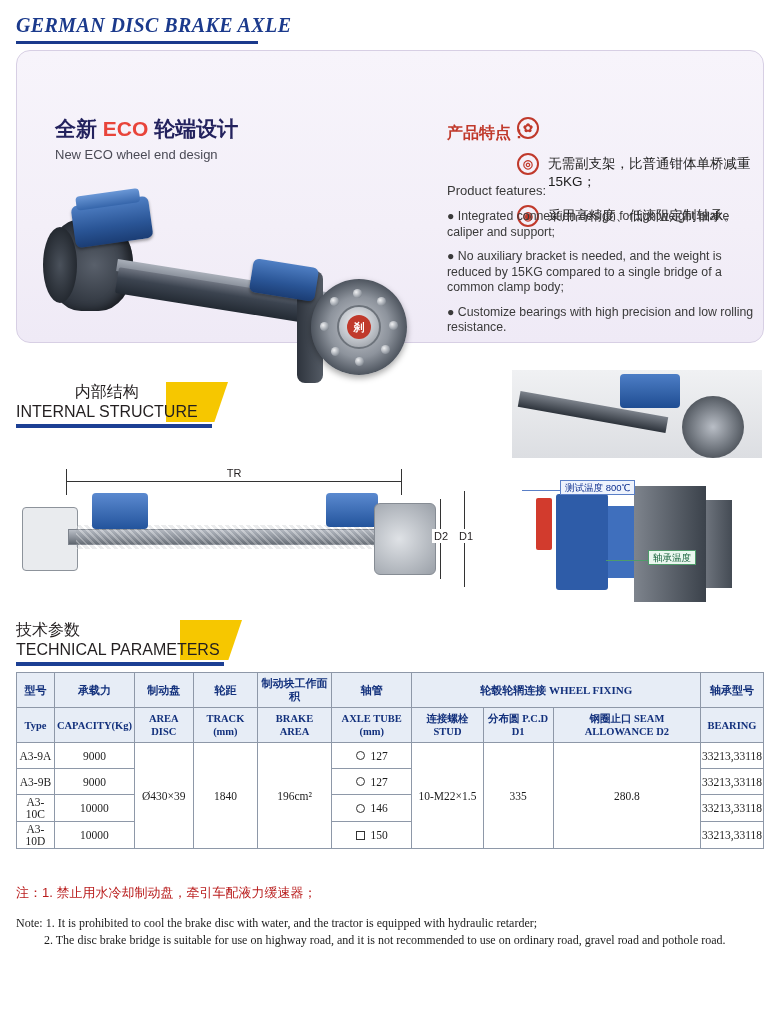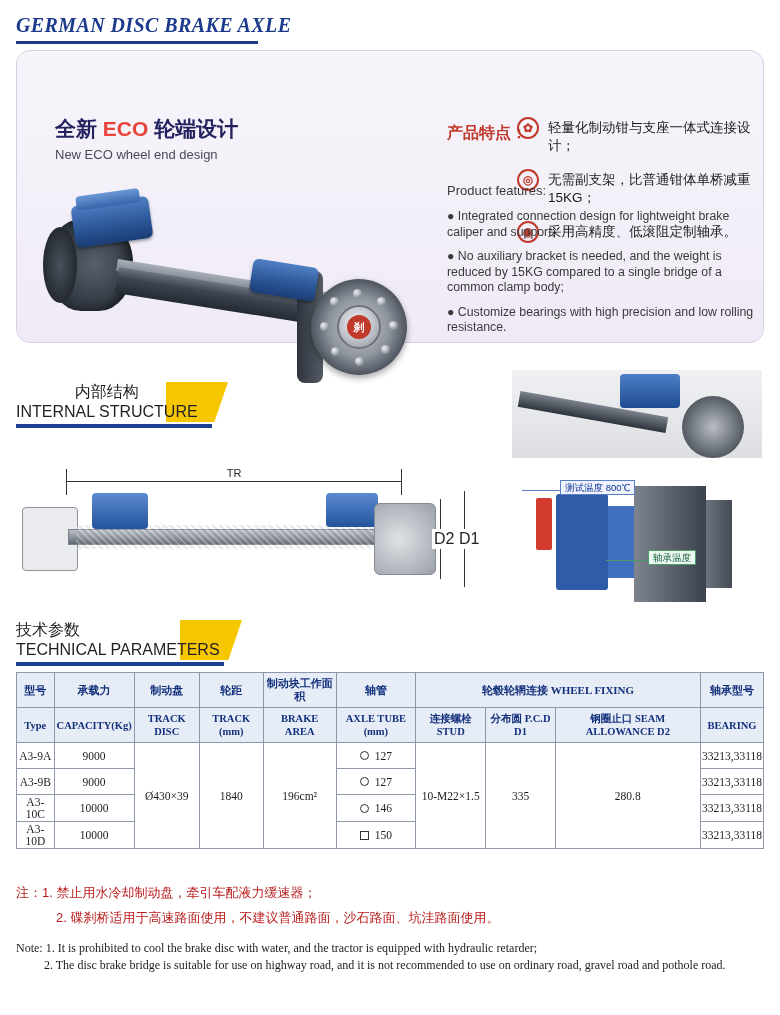--- a/index.html
+++ b/index.html
@@ -166,21 +166,21 @@
     background:radial-gradient(ellipse at 40% 50%, #dfe2e6, #9aa0a8);
     border:1px solid #868c94; border-radius:6px;
   }
   .dim-tr { position:absolute; left:50px; top:14px; width:336px; }
   .dim-tr .line { position:absolute; top:12px; left:0; width:100%; height:1px; background:#333;}
   .dim-tr .cap { position:absolute; top:-2px; left:50%; transform:translateX(-50%); font-size:11px; background:#fff; padding:0 4px;}
   .dim-tr .t1, .dim-tr .t2 { position:absolute; top:0; width:1px; height:26px; background:#333;}
   .dim-tr .t1{left:0;} .dim-tr .t2{right:0;}
   .dim-v { position:absolute; }
   .dim-v .ln { position:absolute; width:1px; background:#333;}
-  .dim-v .lbl { position:absolute; font-size:16px; background:#fff; padding:1px 2px;}
+  .dim-v .lbl { position:absolute; font-size:11px; background:#fff; padding:1px 2px;}
 
   
   .photo-top { position:absolute; left:512px; top:370px; width:250px; height:88px;
     background: linear-gradient(180deg,#f0f1f3 0%, #dcdee2 100%); overflow:hidden;}
   .photo-bottom { position:absolute; left:512px; top:480px; width:250px; height:128px;}
   .ph-beam{position:absolute;left:6px;top:34px;width:150px;height:16px;background:linear-gradient(180deg,#7d838c,#2d333b);transform:rotate(10deg);}
   .ph-cal{position:absolute;left:108px;top:4px;width:60px;height:34px;background:linear-gradient(180deg,#4d7ec6,#1f4d92);border-radius:4px;}
   .ph-hub{position:absolute;left:170px;top:26px;width:62px;height:62px;border-radius:50%;
     background:radial-gradient(circle at 50% 50%,#b9bec6 0%,#6a7078 55%,#2a2f36 100%);}
   .sec-img{position:absolute;left:0;top:0;width:250px;height:128px;background:#fff;}
@@ -252,21 +252,20 @@
         <div class="stud" style="left:9px;top:43px;"></div>
         <div class="stud" style="left:19px;top:18px;"></div>
       </div>
     </div>
 
     <div class="feat-head">产品特点：</div>
 
     <div class="feat-list" style="left:500px; top:66px; width:250px;">
       <div class="feat-item">
         <div class="feat-icon">✿</div>
-        <div class="feat-cn">轻量化制动钳与支座一体式连接设计；</div>
       </div>
       <div class="feat-item">
         <div class="feat-icon">◎</div>
         <div class="feat-cn">无需副支架，比普通钳体单桥减重 15KG；</div>
       </div>
       <div class="feat-item">
         <div class="feat-icon">◉</div>
         <div class="feat-cn">采用高精度、低滚阻定制轴承。</div>
       </div>
     </div>
@@ -354,21 +353,21 @@
           <th>制动盘</th>
           <th>轮距</th>
           <th>制动块工作面积</th>
           <th>轴管</th>
           <th colspan="3">轮毂轮辋连接 WHEEL FIXING</th>
           <th>轴承型号</th>
         </tr>
         <tr class="row2">
           <th>Type</th>
           <th>CAPACITY(Kg)</th>
-          <th>TRACK DISC</th>
+          <th>AREA DISC</th>
           <th>TRACK (mm)</th>
           <th>BRAKE  AREA</th>
           <th>AXLE TUBE (mm)</th>
           <th>连接螺栓 STUD</th>
           <th>分布圆 P.C.D D1</th>
           <th>钢圈止口 SEAM ALLOWANCE D2</th>
           <th>BEARING</th>
         </tr>
       </thead>
       <tbody>
@@ -422,21 +421,20 @@
           </td>
           <td>33213,33118</td>
         </tr>
       </tbody>
     </table>
   </div>
 
   <div class="notes">
     <div class="note-cn">
       <span>注：</span><span>1. 禁止用水冷却制动盘，牵引车配液力缓速器；</span>
-      <span class="indent">2. 碟刹桥适用于高速路面使用，不建议普通路面，沙石路面、坑洼路面使用。</span>
     </div>
     <div class="note-en">
       <span>Note:</span>
       <span>1. It is prohibited to cool the brake disc with water, and the tractor is equipped with hydraulic retarder;</span>
       <span class="l2">2. The disc brake bridge is suitable for use on highway road, and it is not recommended to use on ordinary road, gravel road and pothole road.</span>
     </div>
   </div>
 
 </div>
 

